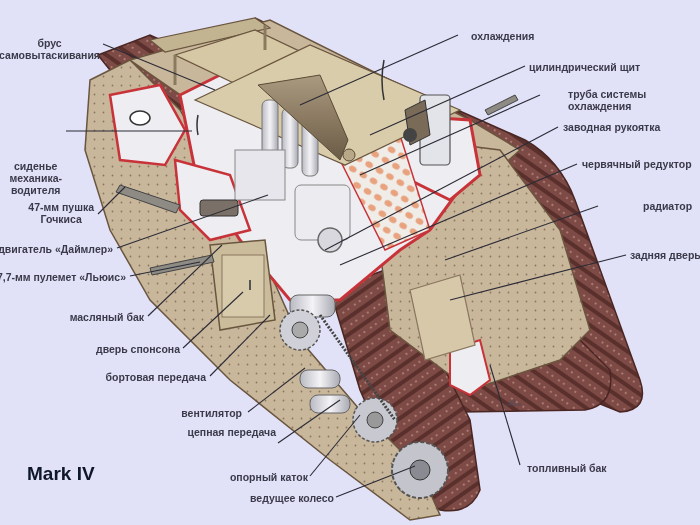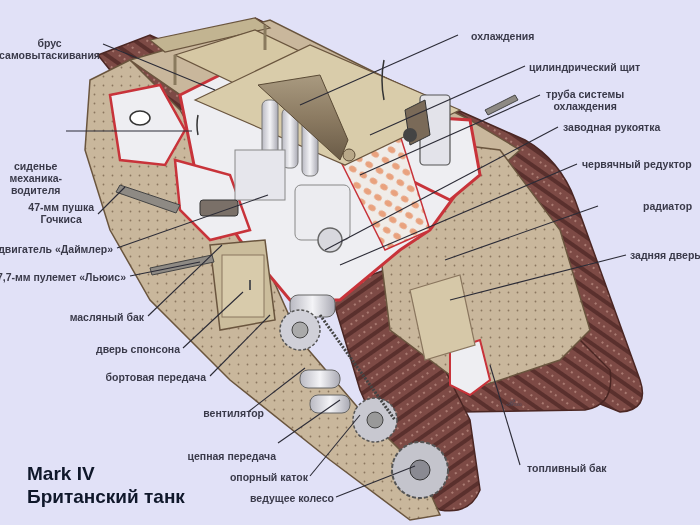--- a/index.html
+++ b/index.html
@@ -210,40 +210,40 @@
 </div>
 <div class="lbl r" style="right:556px; top:311px;">
   <div>масляный бак</div>
 </div>
 <div class="lbl r" style="right:520px; top:343px;">
   <div>дверь спонсона</div>
 </div>
 <div class="lbl r" style="right:494px; top:371px;">
   <div>бортовая передача</div>
 </div>
-<div class="lbl r" style="right:436px; top:407px;">
+<div class="lbl r" style="right:458px; top:407px;">
   <div>вентилятор</div>
 </div>
-<div class="lbl r" style="right:424px; top:450px;">
+<div class="lbl r" style="right:424px; top:426px;">
   <div>цепная передача</div>
 </div>
 <div class="lbl r" style="right:392px; top:471px;">
   <div>опорный каток</div>
 </div>
 <div class="lbl r" style="right:366px; top:492px;">
   <div>ведущее колесо</div>
 </div>
 
 <div class="lbl" style="left:471px; top:30px;">
   <div>охлаждения</div>
 </div>
 <div class="lbl" style="left:529px; top:61px;">
   <div>цилиндрический щит</div>
 </div>
-<div class="lbl" style="left:546px; top:88px;text-align:center;">
+<div class="lbl" style="left:568px; top:88px;">
   <div>труба системы</div>
   <div>охлаждения</div>
 </div>
 <div class="lbl" style="left:563px; top:121px;">
   <div>заводная рукоятка</div>
 </div>
 <div class="lbl" style="left:582px; top:158px;">
   <div>червячный редуктор</div>
 </div>
 <div class="lbl" style="left:605px; top:200px;padding-left:38px;">
@@ -255,14 +255,13 @@
 <div class="lbl" style="left:527px; top:462px;">
   <div>топливный бак</div>
 </div>
 
 <div class="sig">
   <span>ℬ</span><small>2000</small>
 </div>
 
 <div class="title">
   <div>Mark IV</div>
-  <div>Британский танк</div>
 </div>
 
 </body></html>

